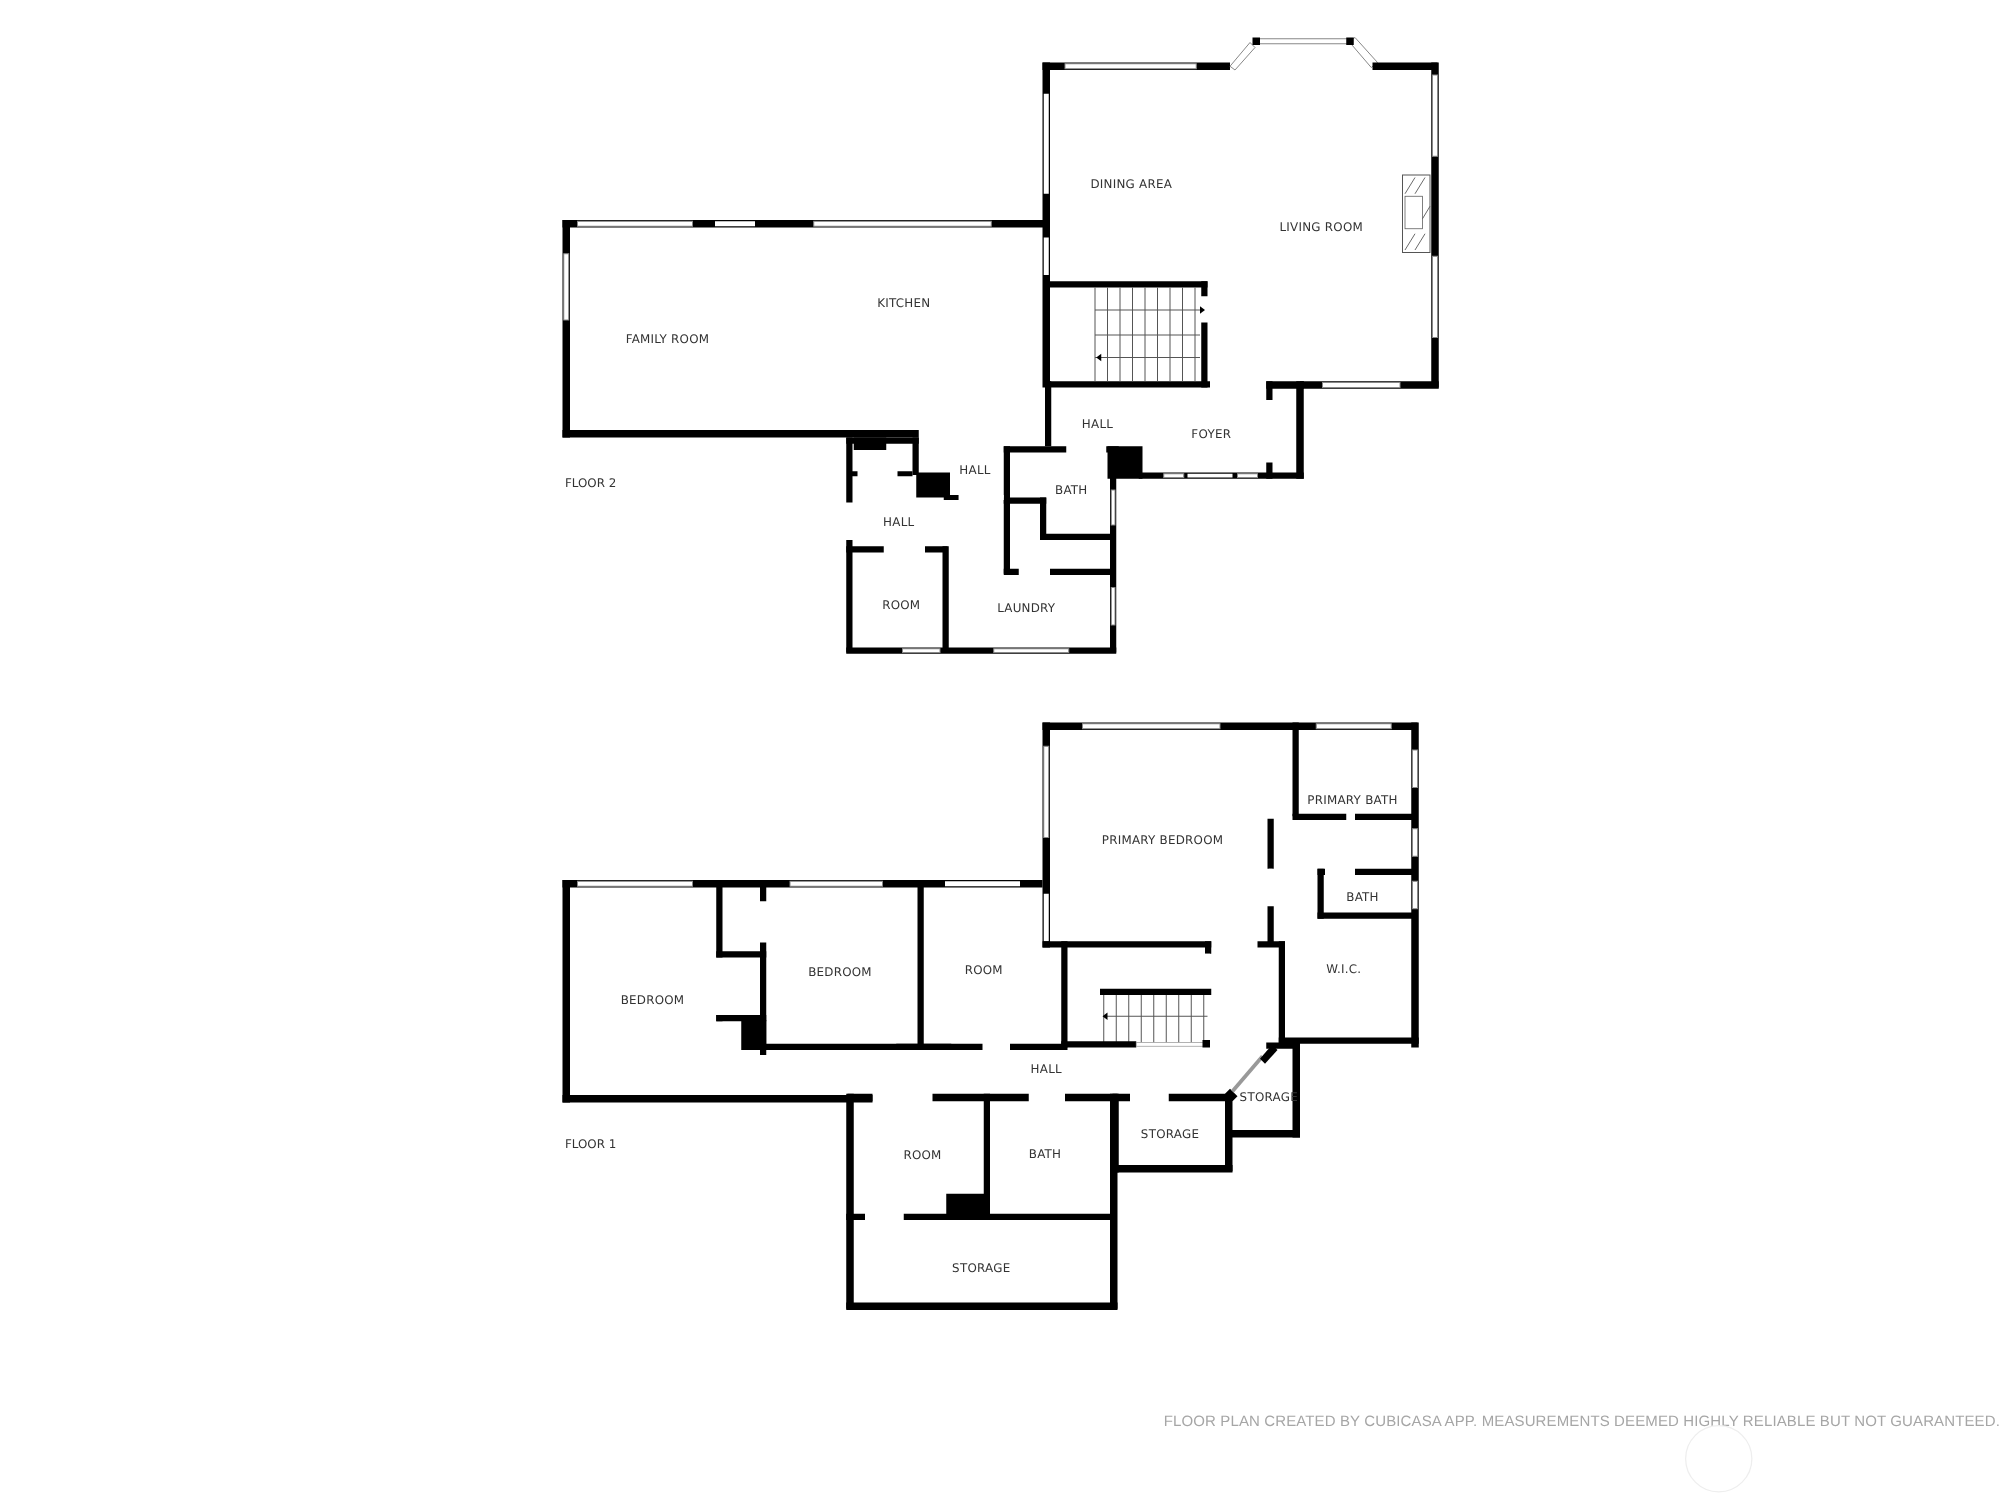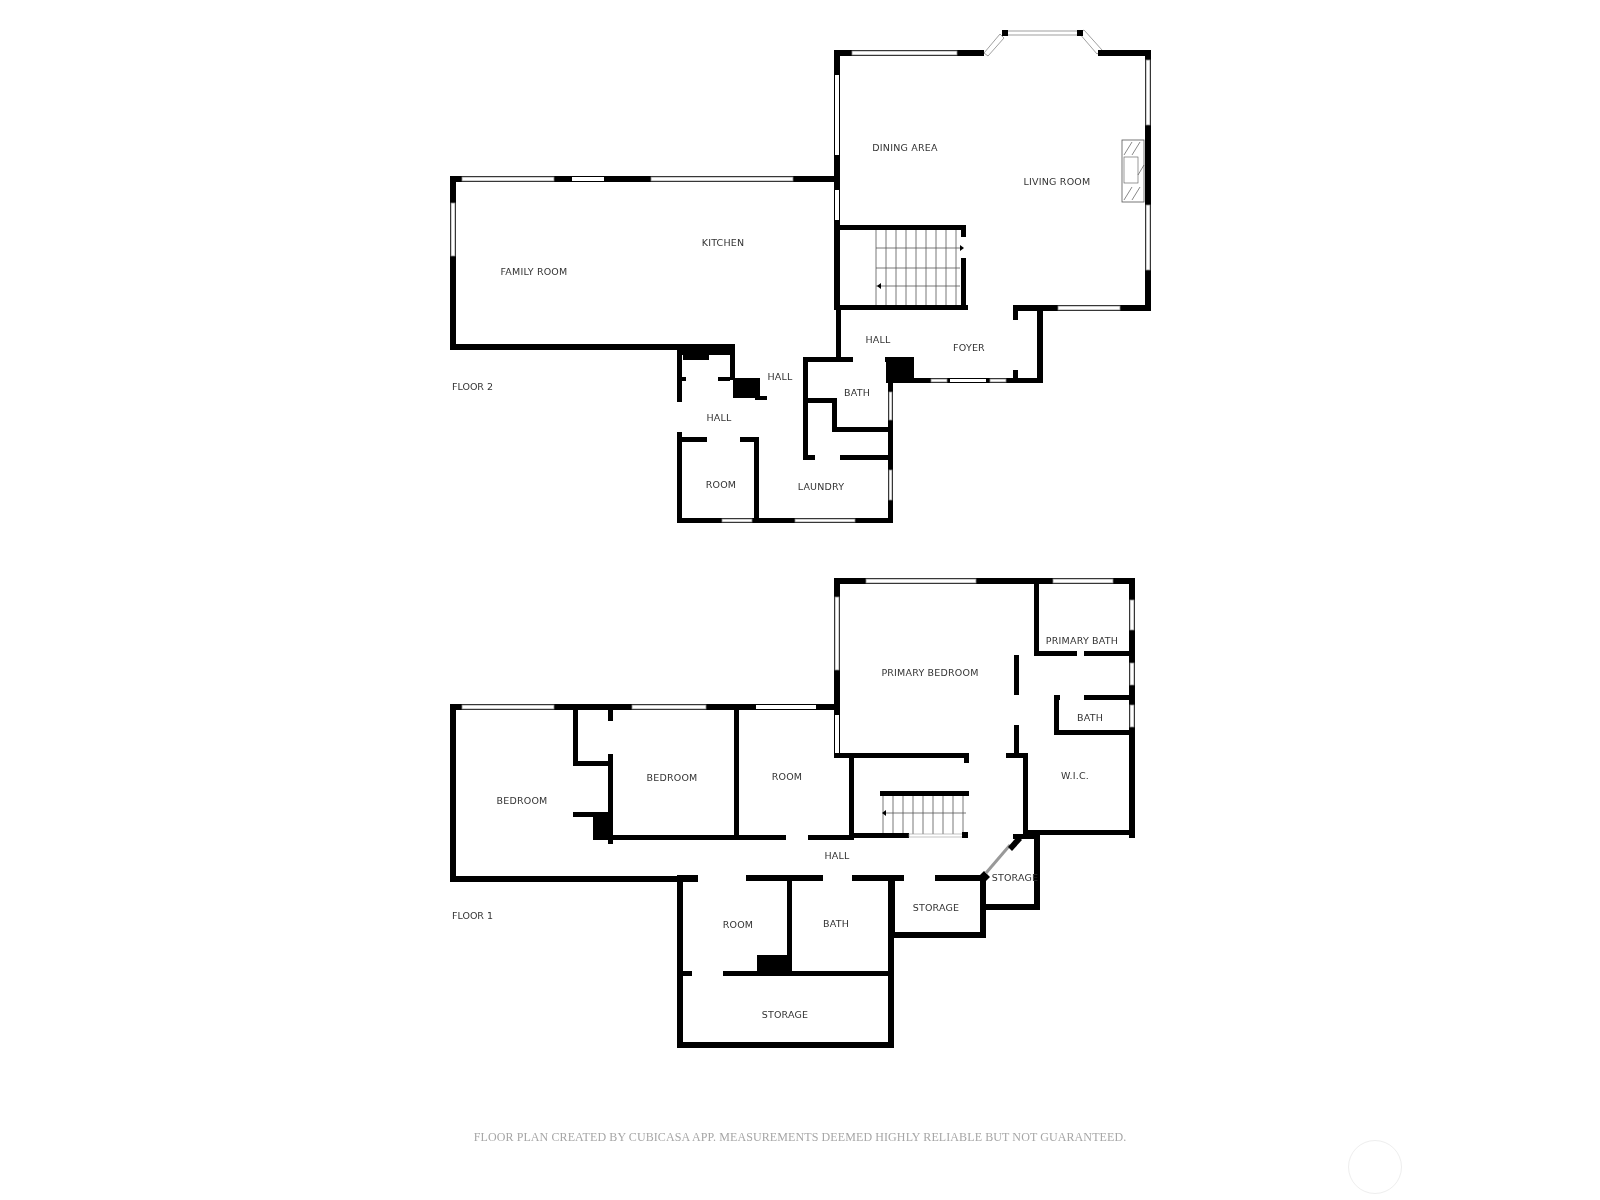--- a/index.html
+++ b/index.html
@@ -4,21 +4,21 @@
 <style>
   html, body { margin:0; padding:0; background:#ffffff; }
   body { width:1600px; height:1200px; position:relative; overflow:hidden; font-family:"DejaVu Sans", sans-serif; }
   svg { position:absolute; left:0; top:0; }
   .room-label { font-family:"DejaVu Sans", sans-serif; font-size:9.5px; fill:#333333; text-anchor:middle; dominant-baseline:middle; letter-spacing:0.2px; }
   .floor-label { font-family:"DejaVu Sans", sans-serif; font-size:9.5px; fill:#333333; dominant-baseline:middle; }
   .wall { fill:#000; }
   .win { fill:#fff; stroke:#888; stroke-width:0.8; }
   .door { fill:#fff; }
   .stair { stroke:#555; stroke-width:0.8; fill:none; }
-  .footer { position:absolute; left:0; width:1600px; top:1130px; text-align:center; font-family:Liberation Serif, serif; font-size:12px; color:#a6a6a6; letter-spacing:0.1px; }
+  .footer { position:absolute; left:0; width:1600px; top:1130px; text-align:right; font-family:Liberation Sans, sans-serif; font-size:12px; color:#a6a6a6; letter-spacing:0.1px; }
   .compass { position:absolute; left:1348px; top:1140px; width:52px; height:52px; border:1.5px solid #eeeeee; border-radius:50%; }
 </style>
 </head>
 <body>
 
 <svg width="1600" height="1200" viewBox="0 0 1600 1200">
 
   <g>
 
     <rect class="wall" x="450" y="176" width="386" height="6"></rect>

